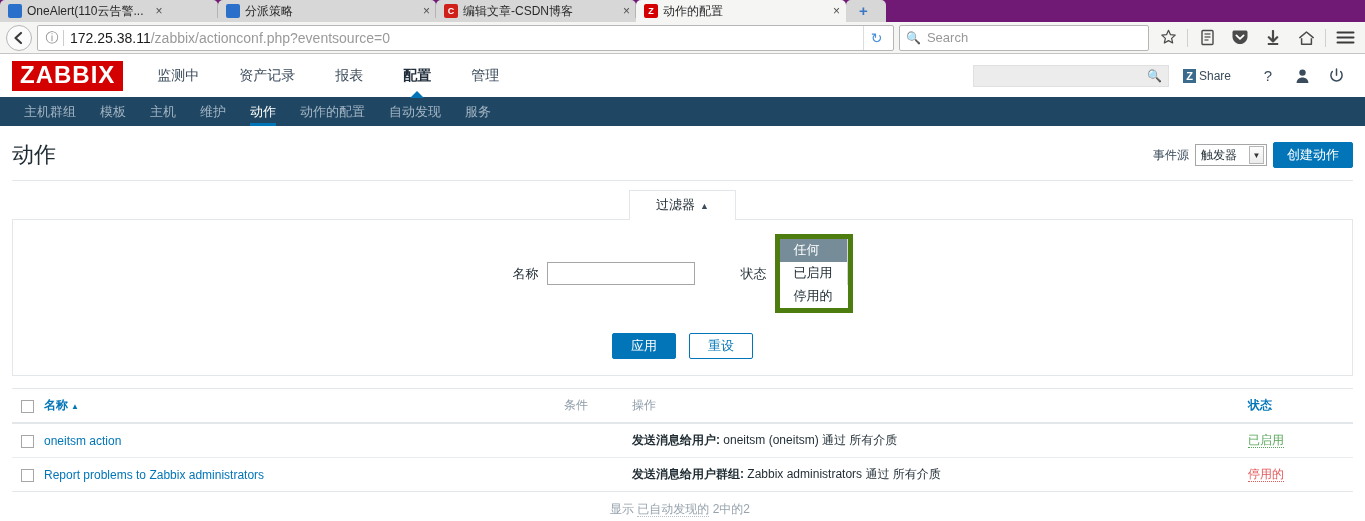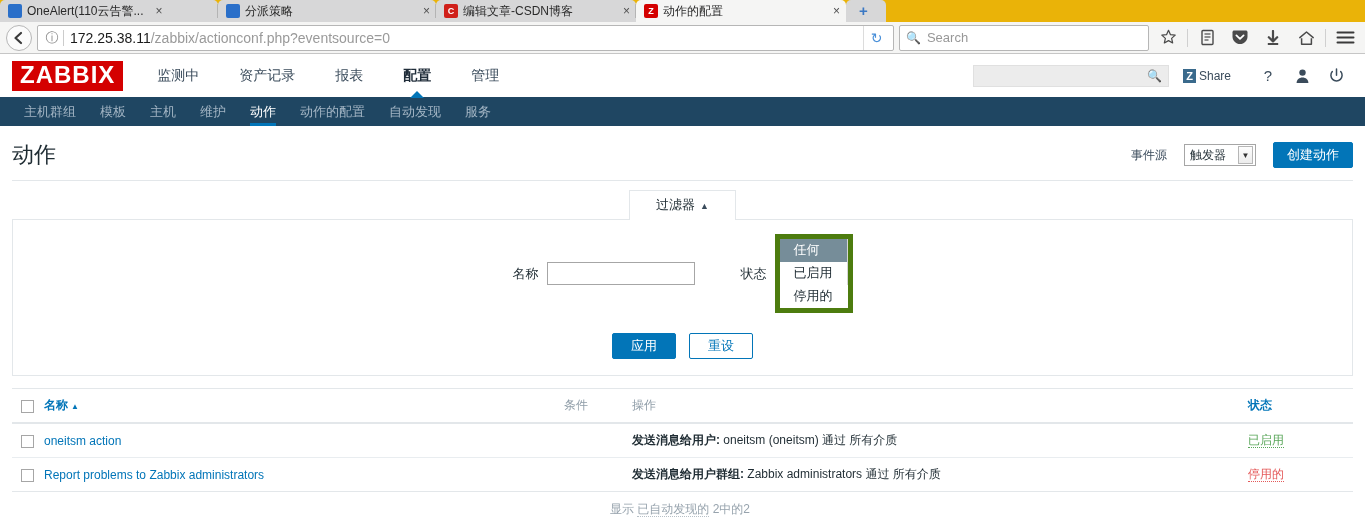--- a/index.html
+++ b/index.html
@@ -7,21 +7,21 @@
     margin: 0; padding: 0;
     width: 1365px; height: 521px;
     overflow: hidden;
     background: #fff;
     font-family: "Liberation Sans", sans-serif;
   }
 
   
   .browser-tabstrip {
     height: 22px;
-    background: #eab308;
+    background: #701a75;
     display: flex;
     align-items: center;
     position: relative;
     overflow: hidden;
   }
   .tab {
     height: 22px;
     display: flex;
     align-items: center;
     padding: 0 6px 0 8px;
@@ -257,21 +257,21 @@
   .page-title {
     font-size: 22px;
     color: #1f2c33;
     font-weight: normal;
     margin: 0;
   }
   .page-head-right {
     margin-left: auto;
     display: flex;
     align-items: center;
-    gap: 17px;
+    gap: 6px;
   }
   .lbl-eventsource { font-size: 12px; color: #3a4b5b; }
   .sel-box {
     height: 22px;
     min-width: 72px;
     border: 1px solid #a6a6a6;
     background: #fff;
     display: flex; align-items: center;
     font-size: 12px;
     color: #1f2c33;

